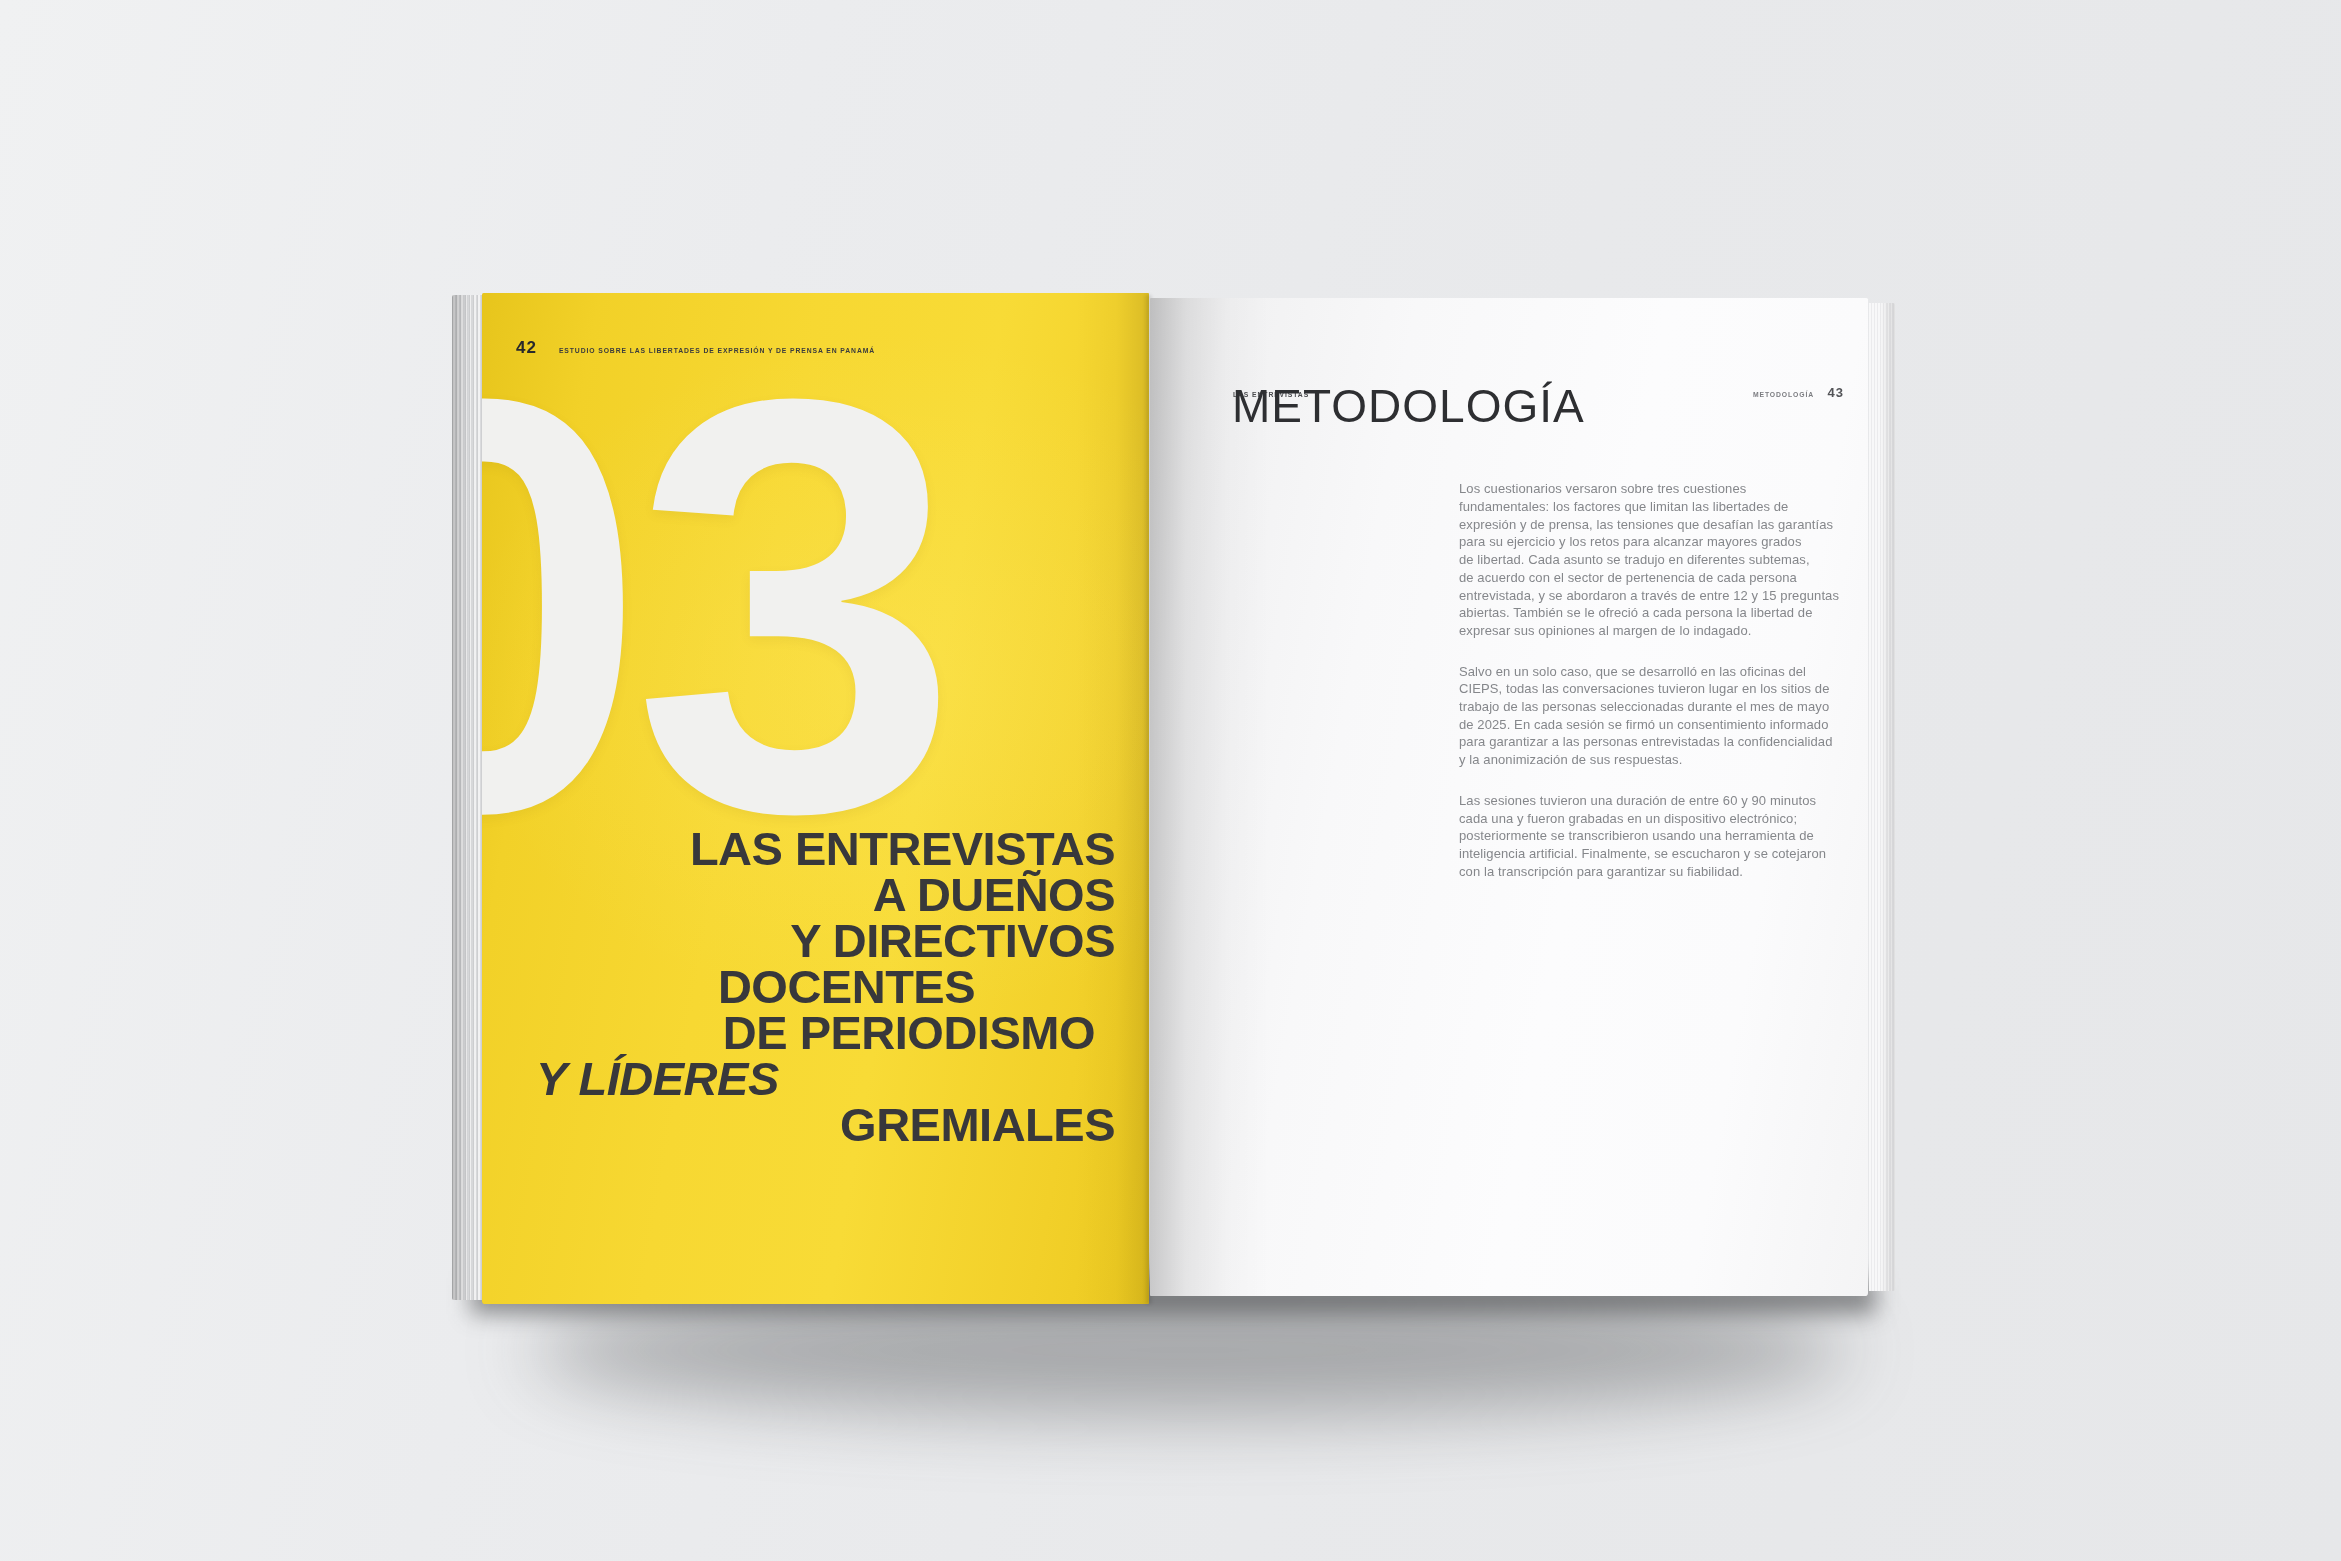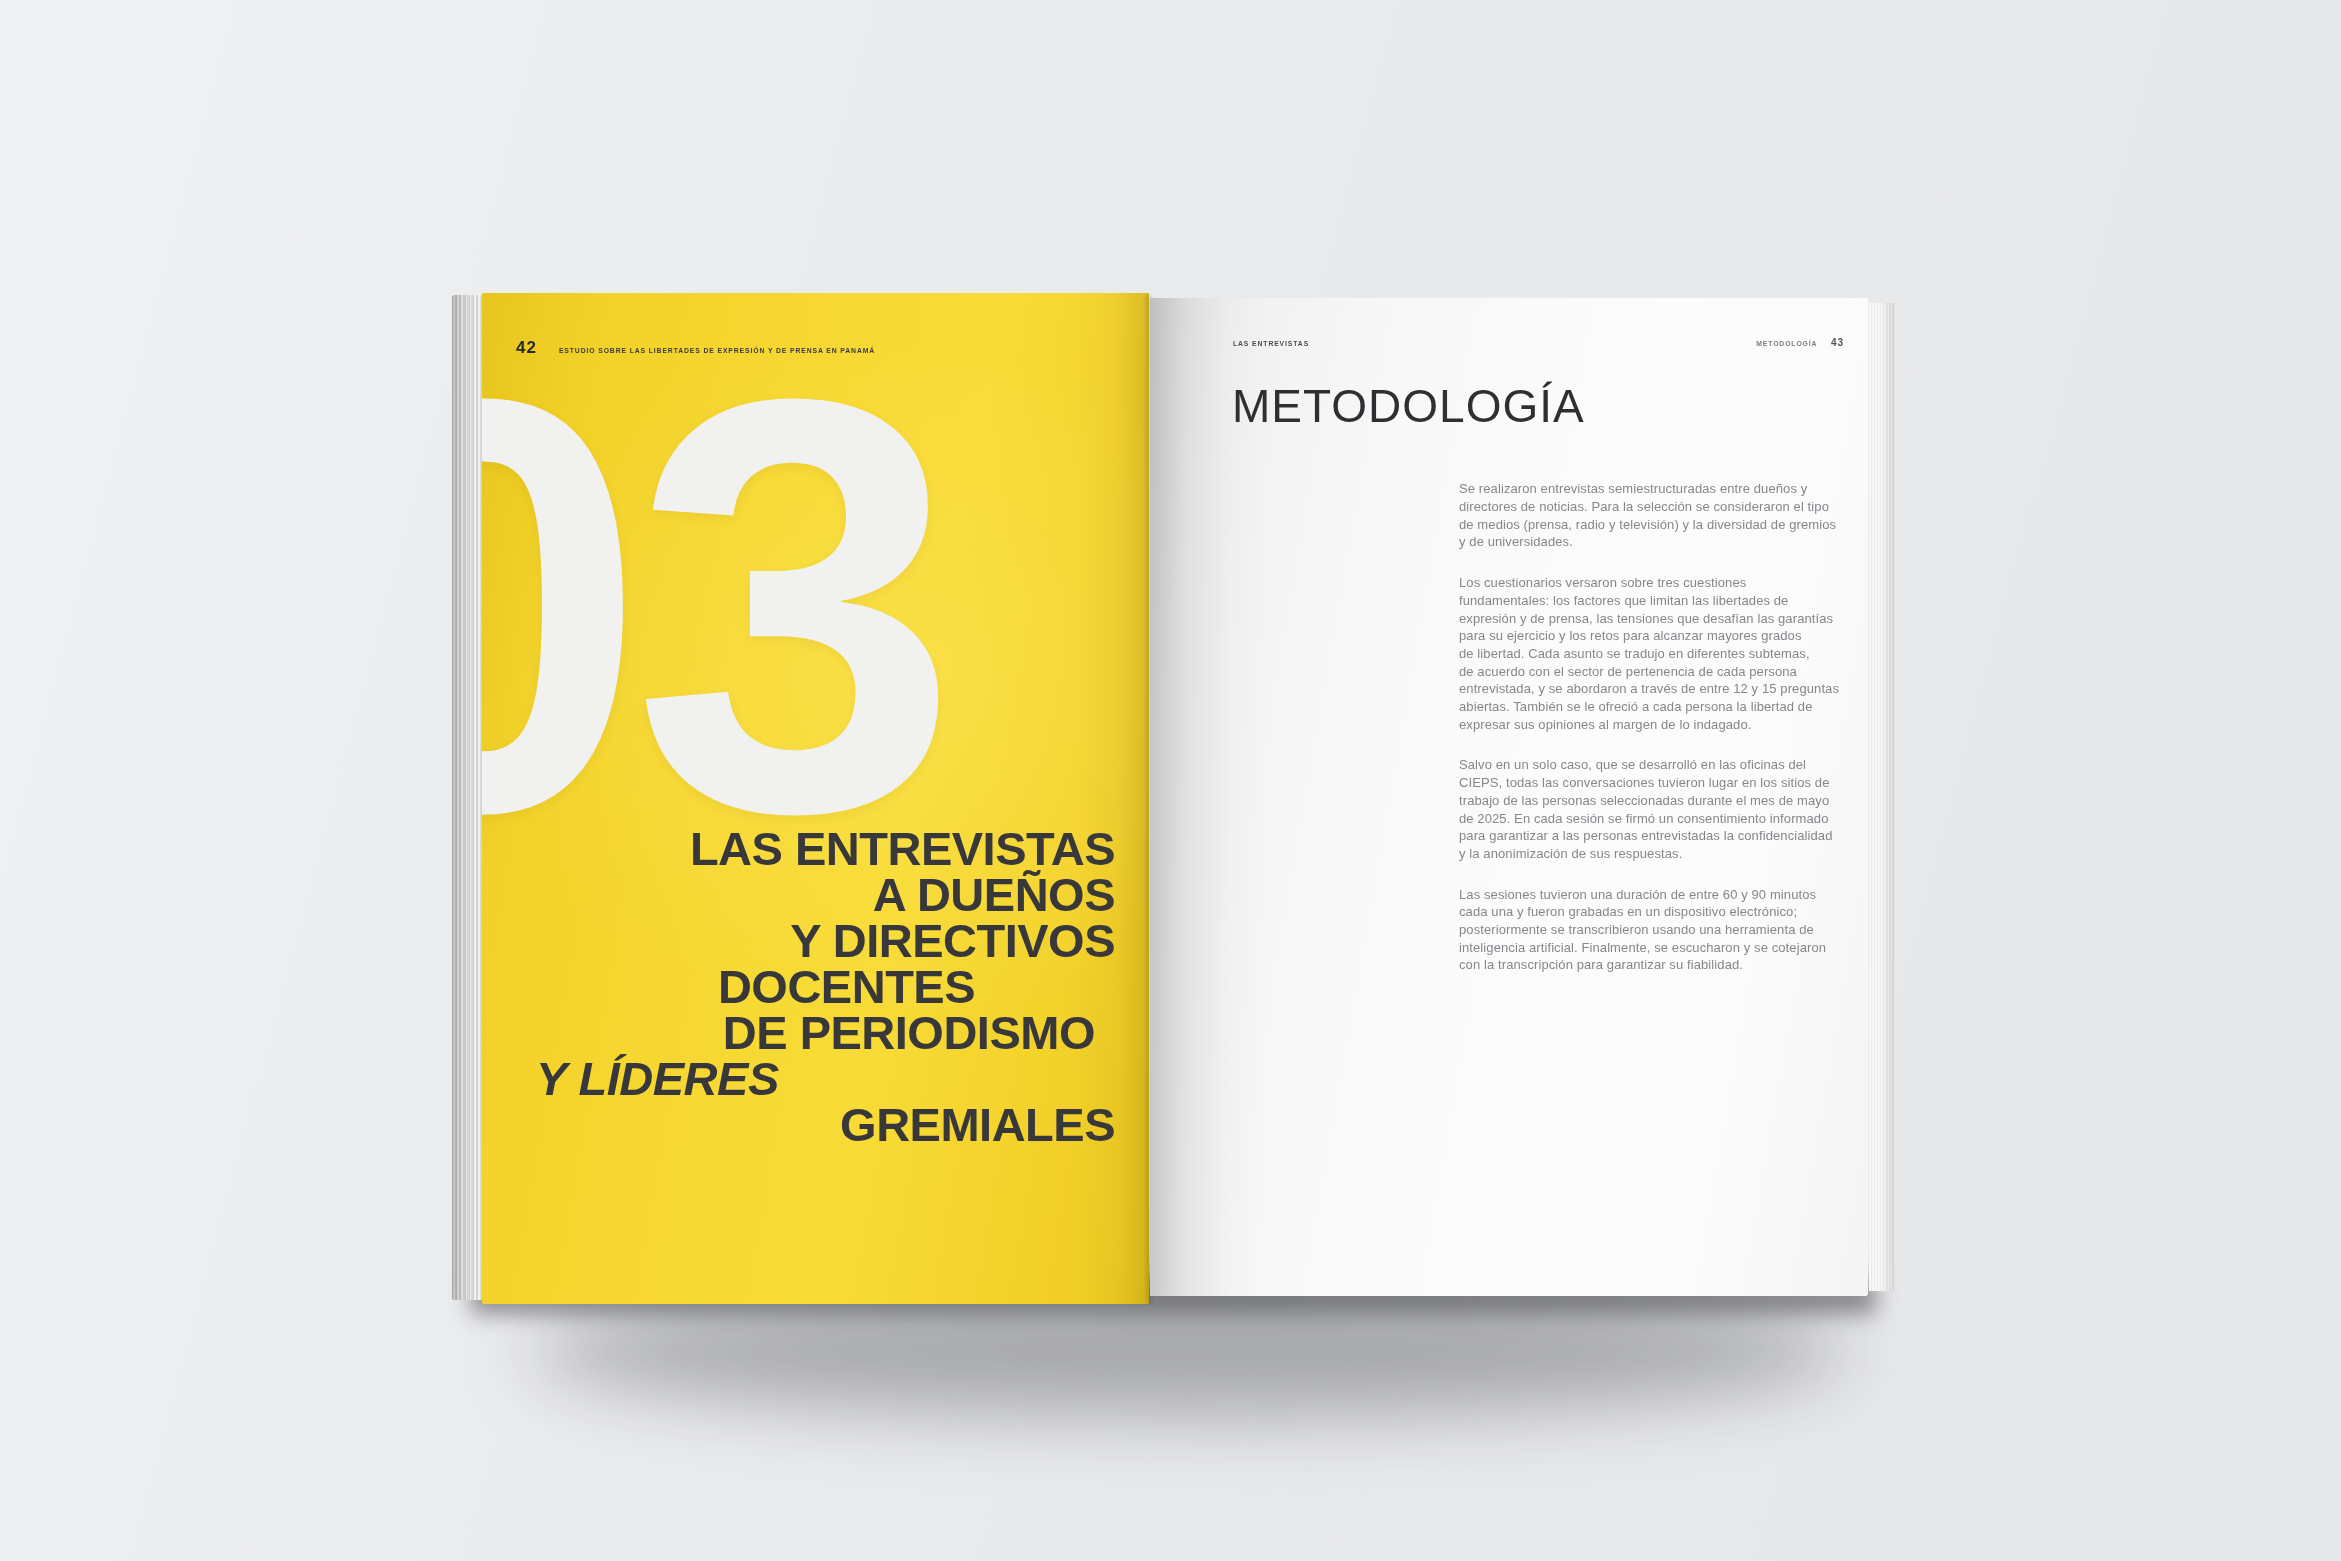--- a/index.html
+++ b/index.html
@@ -110,21 +110,21 @@
   .rp-running-left {
     font-size: 6.8px; font-weight: bold; letter-spacing: 0.9px; color: #4A4B4E;
   }
   .rp-header-right {
     margin-left: auto; display: flex; align-items: baseline; gap: 13.5px;
   }
   .rp-running-right {
     font-size: 6.8px; font-weight: bold; letter-spacing: 0.9px; color: #7B7C80;
   }
   .rp-page-number {
-    font-size: 10px; font-weight: bold; letter-spacing: 1px; color: #535458;
+    font-size: 13px; font-weight: bold; letter-spacing: 1px; color: #535458; margin-top: 48px;
   }
   .rp-title {
     position: absolute; left: 82px; top: 81px;
     font-size: 46px; font-weight: 400; letter-spacing: 1px;
     color: #2E2F32; white-space: nowrap;
   }
   .rp-body {
     position: absolute; left: 309px; top: 182px; width: 442px;
     font-size: 13px; line-height: 17.7px; color: #85878B;
     letter-spacing: 0.1px;
@@ -169,24 +169,20 @@
         <span class="rp-running-left">LAS ENTREVISTAS</span>
         <span class="rp-header-right">
           <span class="rp-running-right">METODOLOGÍA</span>
           <span class="rp-page-number">43</span>
         </span>
       </div>
 
       <div class="rp-title">METODOLOGÍA</div>
 
       <div class="rp-body">
-        <p>Se realizaron entrevistas semiestructuradas entre dueños y
-directores de noticias. Para la selección se consideraron el tipo
-de medios (prensa, radio y televisión) y la diversidad de gremios
-y de universidades.</p>
         <p>Los cuestionarios versaron sobre tres cuestiones
 fundamentales: los factores que limitan las libertades de
 expresión y de prensa, las tensiones que desafían las garantías
 para su ejercicio y los retos para alcanzar mayores grados
 de libertad. Cada asunto se tradujo en diferentes subtemas,
 de acuerdo con el sector de pertenencia de cada persona
 entrevistada, y se abordaron a través de entre 12 y 15 preguntas
 abiertas. También se le ofreció a cada persona la libertad de
 expresar sus opiniones al margen de lo indagado.</p>
         <p>Salvo en un solo caso, que se desarrolló en las oficinas del

